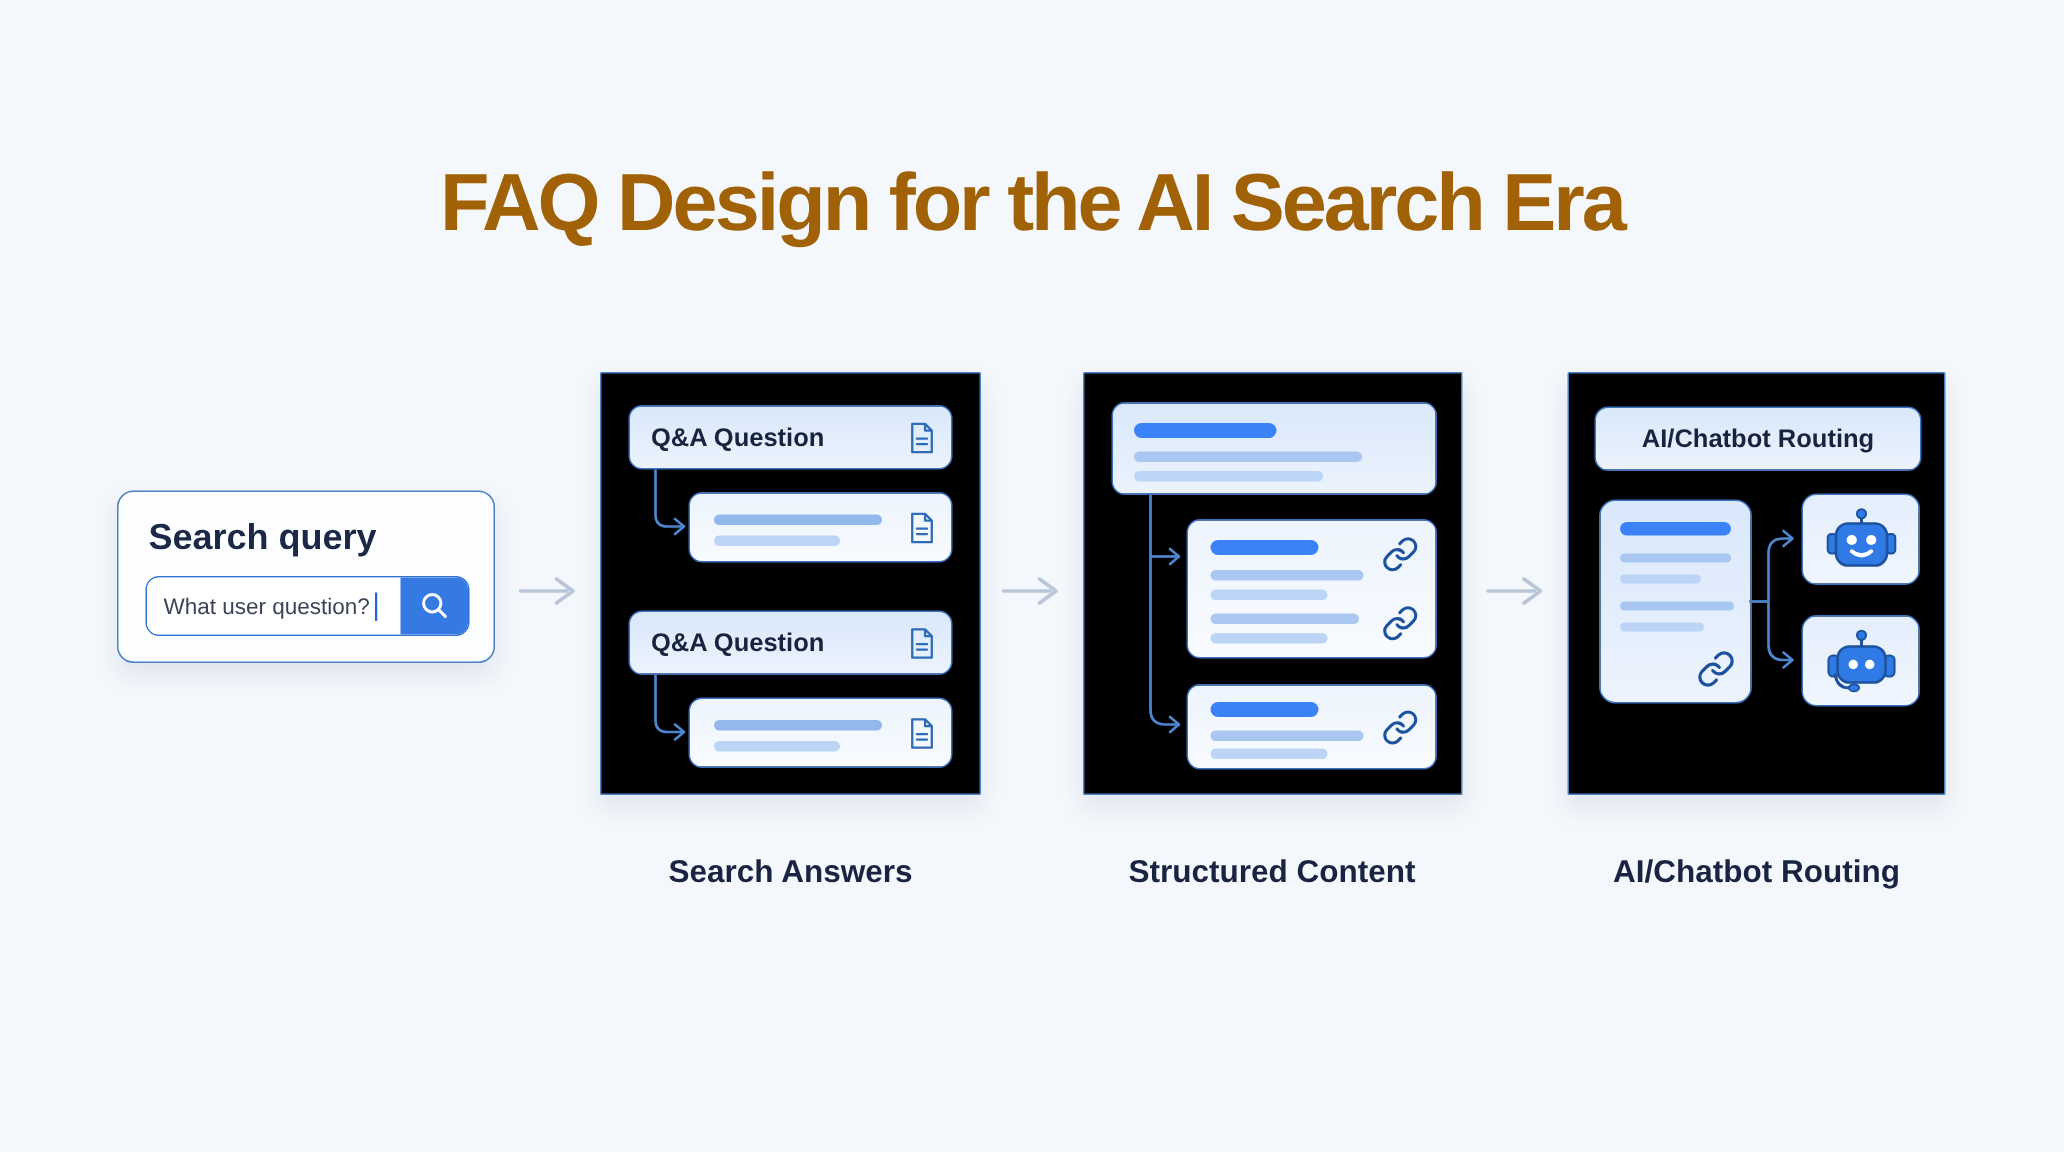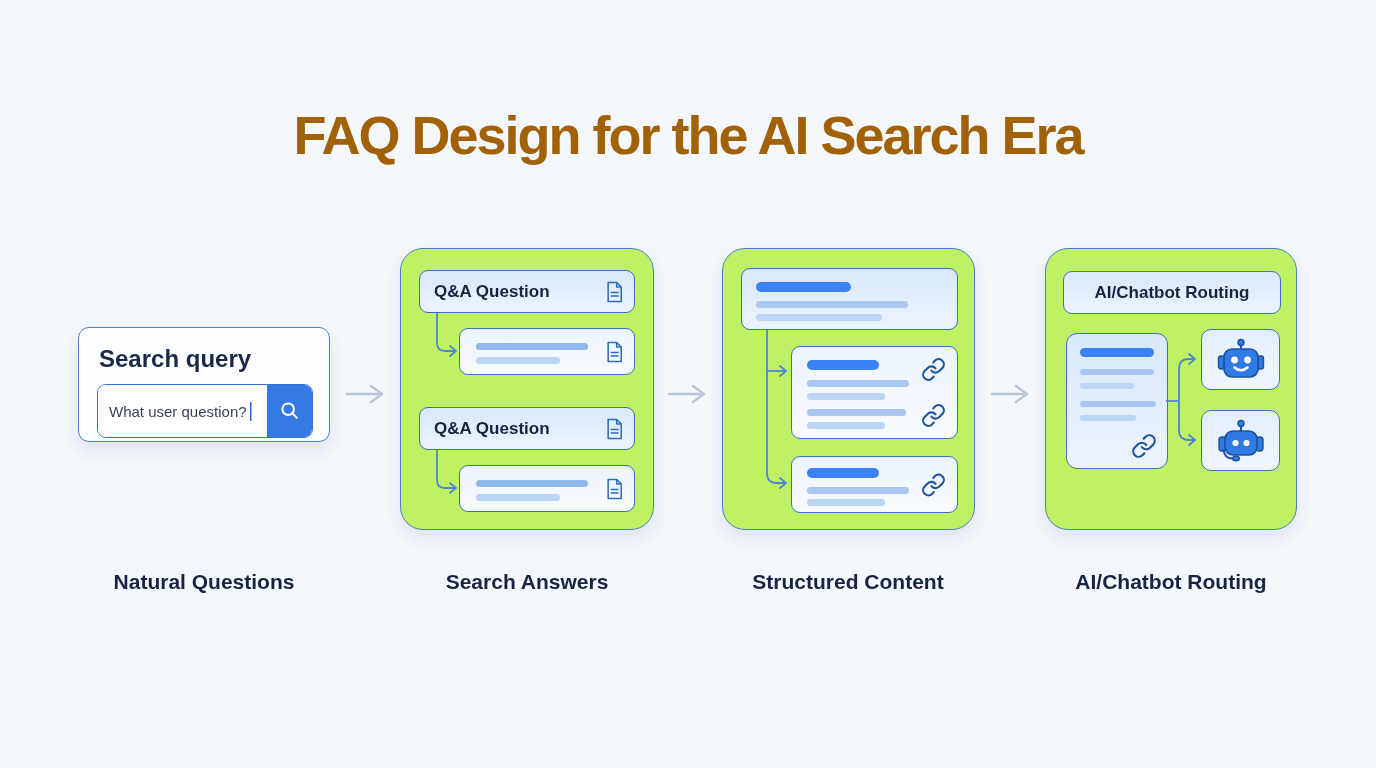--- a/index.html
+++ b/index.html
@@ -14,23 +14,23 @@
   .title {
     position: absolute; top: 104px; left: 0; right: 0;
     text-align: center;
     font-size: 54px; font-weight: 800; letter-spacing: -2px;
     color: #a16207;
   }
 
   
   .panel {
     position: absolute;
-    background: #bef264;
+    background: #000000;
     border: 1.6px solid #4a80c4;
-    border-radius: 23px;
+    border-radius: 1px;
     box-shadow: 0 8px 16px rgba(40, 70, 130, 0.10);
   }
 
   .step-label {
     position: absolute; top: 570px; width: 320px;
     text-align: center;
     font-size: 21px; font-weight: 600; color: #182441;
   }
 
   .flow-arrow { position: absolute; top: 381px; width: 44px; height: 26px; }
@@ -40,21 +40,21 @@
     position: absolute; left: 78px; top: 327px; width: 252px; height: 115px;
     background: #fdfeff;
     border: 1.6px solid #4a80c4; border-radius: 11px;
     box-shadow: 0 8px 16px rgba(40, 70, 130, 0.10);
   }
   .search-heading {
     position: absolute; left: 20px; top: 17px;
     font-size: 24px; font-weight: 600; color: #1b2847;
   }
   .search-bar {
-    position: absolute; left: 18px; top: 56px; width: 216px; height: 54px;
+    position: absolute; left: 18px; top: 56px; width: 216px; height: 40px;
     display: flex; border: 1.7px solid #2f72d2; border-radius: 9px;
     overflow: hidden; background: #ffffff;
   }
   .search-input {
     flex: 1; min-width: 0; border: none; outline: none;
     padding: 0 8px 0 11px;
     font-family: "Liberation Sans", sans-serif;
     font-size: 15px; color: #3b4456; background:
       linear-gradient(#2563eb, #2563eb) 152px 50% / 1.5px 19px no-repeat, #ffffff;
   }
@@ -289,18 +289,17 @@
           <rect x="8" y="14" width="32" height="24" rx="8" fill="#2f7ae5" stroke="#1d539e" stroke-width="1.7"></rect>
           <circle cx="18.5" cy="26" r="3.1" fill="#ffffff"></circle>
           <circle cx="29.5" cy="26" r="3.1" fill="#ffffff"></circle>
           <path d="M6.5 33 Q8 42 16 41.5" stroke="#1d539e" stroke-width="2" stroke-linecap="round"></path>
           <ellipse cx="19" cy="41.5" rx="3.4" ry="2.4" fill="#2f7ae5" stroke="#1d539e" stroke-width="1.3"></ellipse>
         </svg>
       </span>
     </div>
   </div>
 
-  <div class="step-label" style="left:44px;">Natural Questions</div>
   <div class="step-label" style="left:367px;">Search Answers</div>
   <div class="step-label" style="left:688px;">Structured Content</div>
   <div class="step-label" style="left:1011px;">AI/Chatbot Routing</div>
 
 </div>
 
 </body></html>

